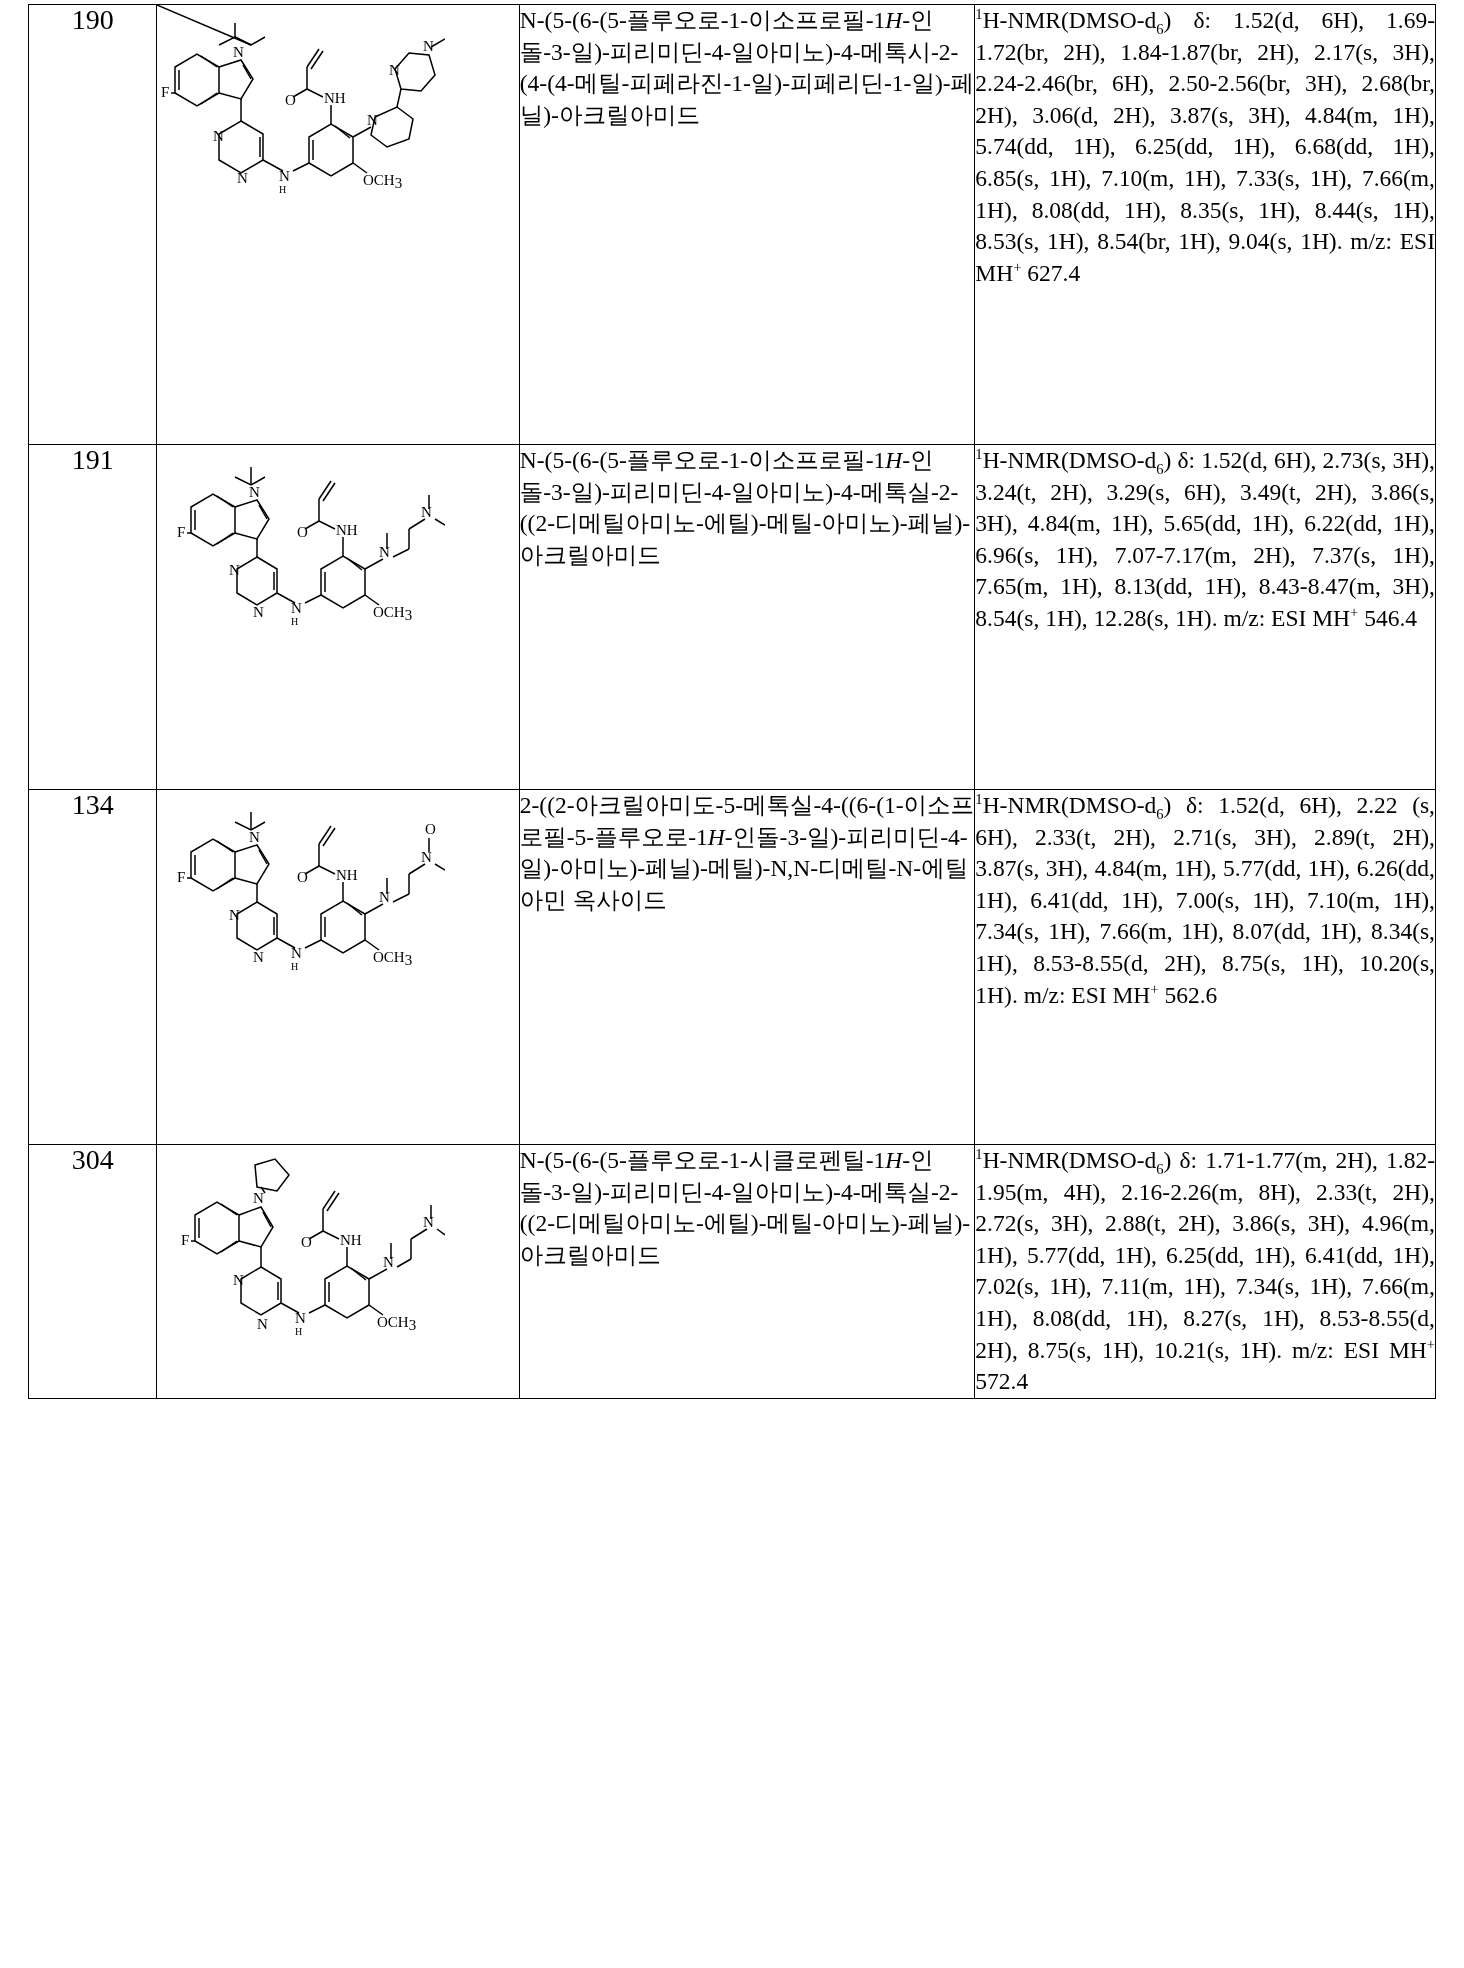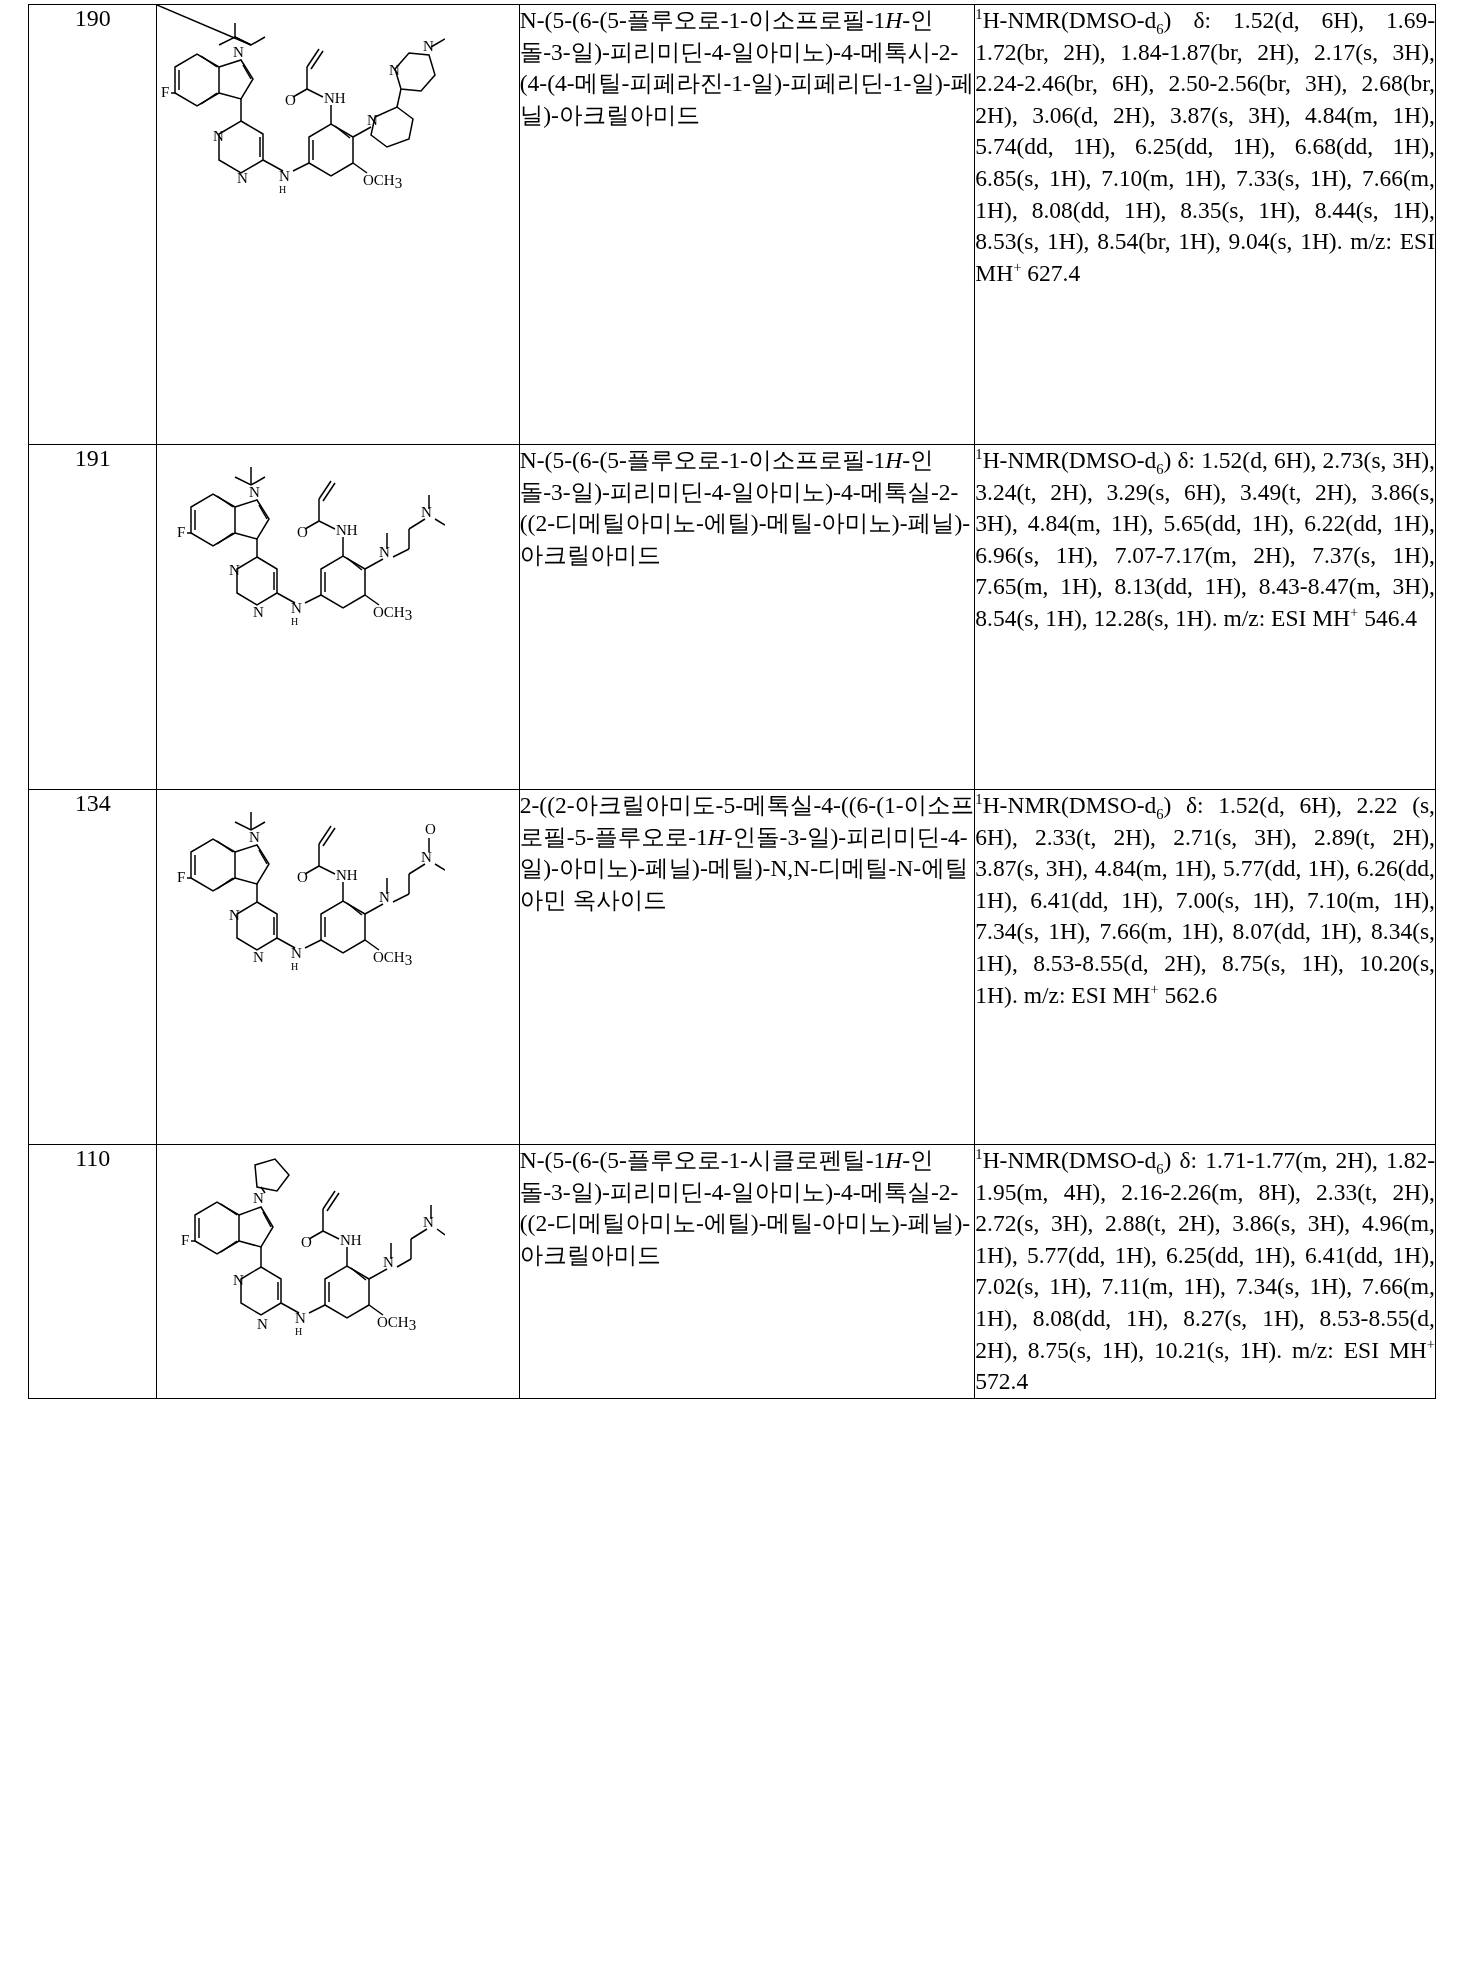--- a/index.html
+++ b/index.html
@@ -28,21 +28,21 @@
     border: 1.5px solid #000;
     vertical-align: top;
     padding: 0;
   }
   col.col-no     { width: 102px; }
   col.col-struct { width: 288px; }
   col.col-name   { width: 362px; }
   col.col-nmr    { width: 366px; }
 
   .cell-no {
-    font-size: 24px;
+    font-size: 28px;
     text-align: center;
     padding-top: 6px;
     line-height: 1.1;
   }
   .cell-name, .cell-nmr {
     font-size: 23.5px;
     line-height: 1.345;
     text-align: justify;
     text-justify: inter-word;
     padding: 4px 5px 4px 6px;
@@ -263,21 +263,21 @@
               <text x="268" y="44">O</text>
               <line x1="278" y1="74" x2="288" y2="80"></line>
             </svg>
           </div>
         </td>
         <td class="cell-name">2-((2-아크릴아미도-5-메톡실-4-((6-(1-이소프로필-5-플루오로-1<i>H</i>-인돌-3-일)-피리미딘-4-일)-아미노)-페닐)-메틸)-N,N-디메틸-N-에틸아민 옥사이드</td>
         <td class="cell-nmr"><sup>1</sup>H-NMR(DMSO-d<sub>6</sub>) δ: 1.52(d, 6H), 2.22 (s, 6H), 2.33(t, 2H), 2.71(s, 3H), 2.89(t, 2H), 3.87(s, 3H), 4.84(m, 1H), 5.77(dd, 1H), 6.26(dd, 1H), 6.41(dd, 1H), 7.00(s, 1H), 7.10(m, 1H), 7.34(s, 1H), 7.66(m, 1H), 8.07(dd, 1H), 8.34(s, 1H), 8.53-8.55(d, 2H), 8.75(s, 1H), 10.20(s, 1H). m/z: ESI MH<sup>+</sup> 562.6</td>
       </tr>
 
       <tr>
-        <td class="cell-no">110</td>
+        <td class="cell-no">304</td>
         <td class="cell-struct">
           <div class="struct-wrap">
             <svg class="struct" viewBox="0 0 288 230" width="288" height="230">
 
               <polygon points="98,20 118,14 132,30 120,46 100,42"></polygon>
               <line x1="108" y1="48" x2="104" y2="42"></line>
 
               <polygon points="38,70 38,96 60,109 82,96 82,70 60,57"></polygon>
               <line x1="42" y1="73" x2="42" y2="93"></line>
               <line x1="64" y1="59" x2="80" y2="70"></line>

